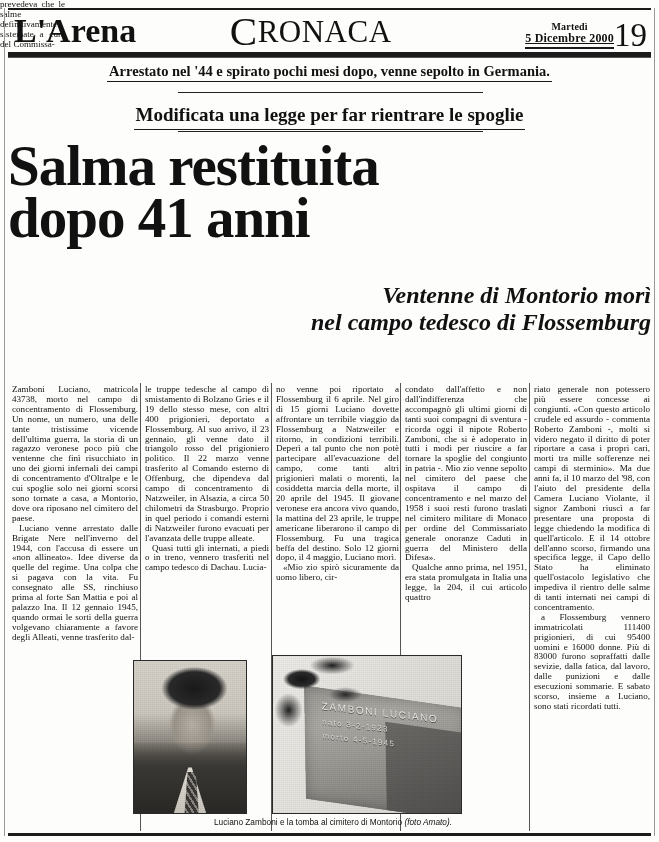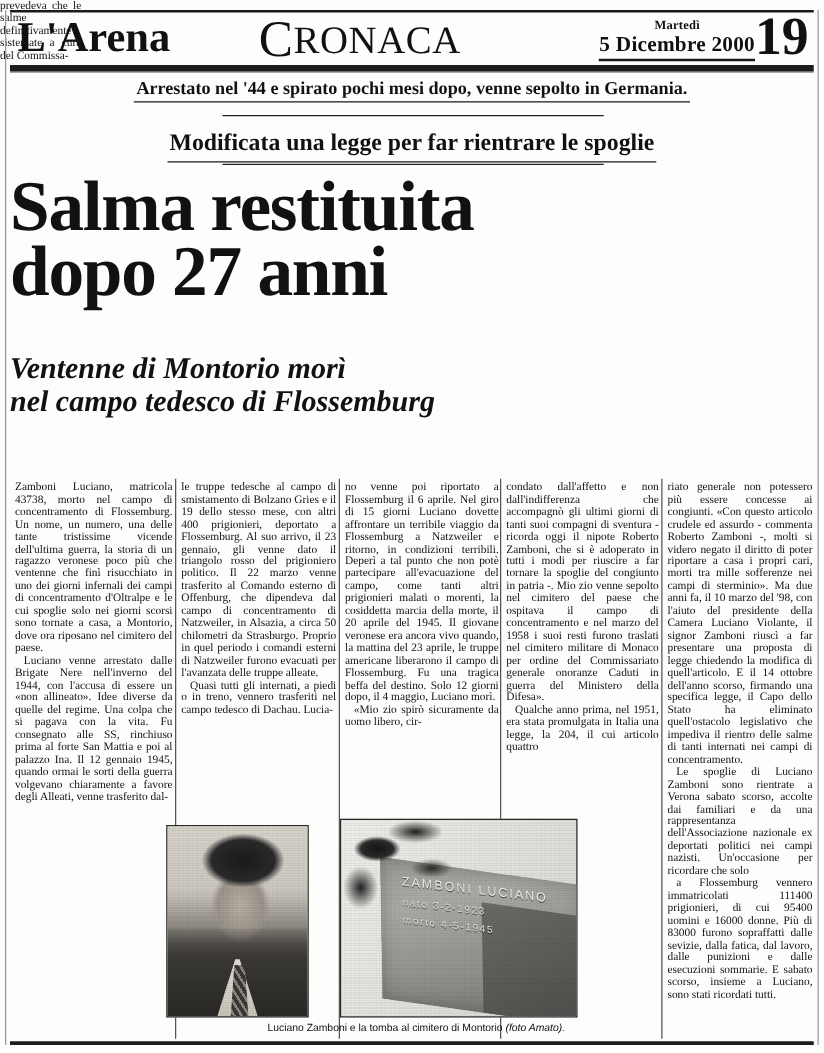--- a/index.html
+++ b/index.html
@@ -34,23 +34,23 @@
     font-weight:normal;font-size:31px;line-height:1;
     padding-bottom:2px;letter-spacing:0.5px;
     margin-left:-40px;
   }
   .section-title .drop{font-size:41px;line-height:0.8;vertical-align:-3px;}
   .masthead-right{
     display:flex;align-items:flex-end;gap:0;padding-bottom:1px;padding-right:4px;
   }
   .datebox{text-align:center;line-height:1.15;}
   .datebox .dow{font-size:10px;font-weight:bold;letter-spacing:0.2px;}
-  .datebox .dt{font-size:17px;font-weight:bold;letter-spacing:0.2px;
-     border-bottom:2px solid #1a1a1a;padding-bottom:1px;}
-  .pagenum{font-size:43px;font-weight:bold;line-height:0.85;
+  .datebox .dt{font-size:12px;font-weight:bold;letter-spacing:0.2px;
+     border-bottom:2px solid #1a1a1a;padding-bottom:1px;text-decoration:underline;}
+  .pagenum{font-size:33px;font-weight:normal;line-height:0.85;
      font-family:"Liberation Serif", serif;}
   .masthead-rule-bot{
     position:absolute;left:8px;right:8px;top:52px;height:5px;background:#1c1c1c;
   }
   .masthead-rule-bot2{
     position:absolute;left:8px;right:8px;top:57px;height:1px;background:#555;
   }
 
   
   .kicker{
@@ -80,21 +80,21 @@
   .headline{
     position:absolute;left:8px;right:8px;top:140px;
     font-weight:bold;
     font-size:57px;
     line-height:0.92;
     letter-spacing:-1px;
   }
   .headline .l2{display:block;}
   .deck{
     position:absolute;left:8px;right:8px;top:282px;
-    text-align:left;
+    text-align:right;
     font-style:italic;font-weight:bold;
     font-size:24px;line-height:1.12;
   }
 
   
   .colrule{position:absolute;width:1px;background:#555;top:383px;height:448px;}
 
   
   .col{
     position:absolute;
@@ -249,21 +249,21 @@
   </div>
   <div class="kicker-rule"></div>
 
   <div class="subkicker">
     <span class="k-text">Modificata una legge per far rientrare le spoglie</span>
   </div>
   <div class="subkicker-rule"></div>
 
   <div class="headline">
     <span class="l1">Salma restituita</span>
-    <span class="l2">dopo 27 anni</span>
+    <span class="l2">dopo 41 anni</span>
   </div>
 
   <div class="deck">
     <span>Ventenne di Montorio morì</span><br>
     <span>nel campo tedesco di Flossemburg</span>
   </div>
 
   <div class="colrule" style="left:140px"></div>
   <div class="colrule" style="left:271px"></div>
   <div class="colrule" style="left:400px"></div>
@@ -286,21 +286,20 @@
 
   <div class="col" id="col4">
     <p class="noind">condato dall'affetto e non dall'indifferenza che accompagnò gli ultimi giorni di tanti suoi compagni di sventura - ricorda oggi il nipote Roberto Zamboni, che si è adoperato in tutti i modi per riuscire a far tornare la spoglie del congiunto in patria -. Mio zio venne sepolto nel cimitero del paese che ospitava il campo di concentramento e nel marzo del 1958 i suoi resti furono traslati nel cimitero militare di Monaco per ordine del Commissariato generale onoranze Caduti in guerra del Ministero della Difesa».</p>
     <p>Qualche anno prima, nel 1951, era stata promulgata in Italia una legge, la 204, il cui articolo quattro</p>
   </div>
 
   <div id="col4b">prevedeva che le salme definitivamente sistemate a cura del Commissa-</div>
 
   <div class="col" id="col5">
     <p class="noind">riato generale non potessero più essere concesse ai congiunti. «Con questo articolo crudele ed assurdo - commenta Roberto Zamboni -, molti si videro negato il diritto di poter riportare a casa i propri cari, morti tra mille sofferenze nei campi di sterminio». Ma due anni fa, il 10 marzo del '98, con l'aiuto del presidente della Camera Luciano Violante, il signor Zamboni riuscì a far presentare una proposta di legge chiedendo la modifica di quell'articolo. E il 14 ottobre dell'anno scorso, firmando una specifica legge, il Capo dello Stato ha eliminato quell'ostacolo legislativo che impediva il rientro delle salme di tanti internati nei campi di concentramento.</p>
-    <p>Le spoglie di Luciano Zamboni sono rientrate a Verona sabato scorso, accolte dai familiari e da una rappresentanza dell'Associazione nazionale ex deportati politici nei campi nazisti. Un'occasione per ricordare che solo</p>
     <p>a Flossemburg vennero immatricolati 111400 prigionieri, di cui 95400 uomini e 16000 donne. Più di 83000 furono sopraffatti dalle sevizie, dalla fatica, dal lavoro, dalle punizioni e dalle esecuzioni sommarie. E sabato scorso, insieme a Luciano, sono stati ricordati tutti.</p>
   </div>
 
   <div class="photo" id="photo-portrait">
     <div class="ph-inner">
       <div class="portrait-bg"></div>
       <div class="portrait-suit"></div>
       <div class="portrait-shirt"></div>
       <div class="portrait-tie"></div>
       <div class="grain"></div>

